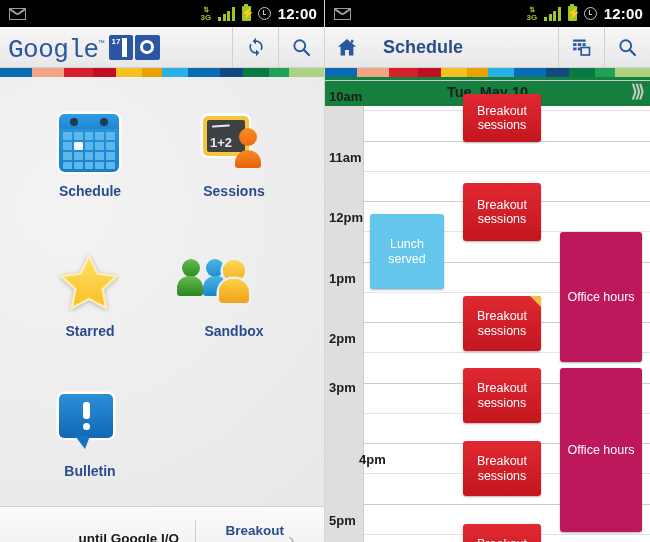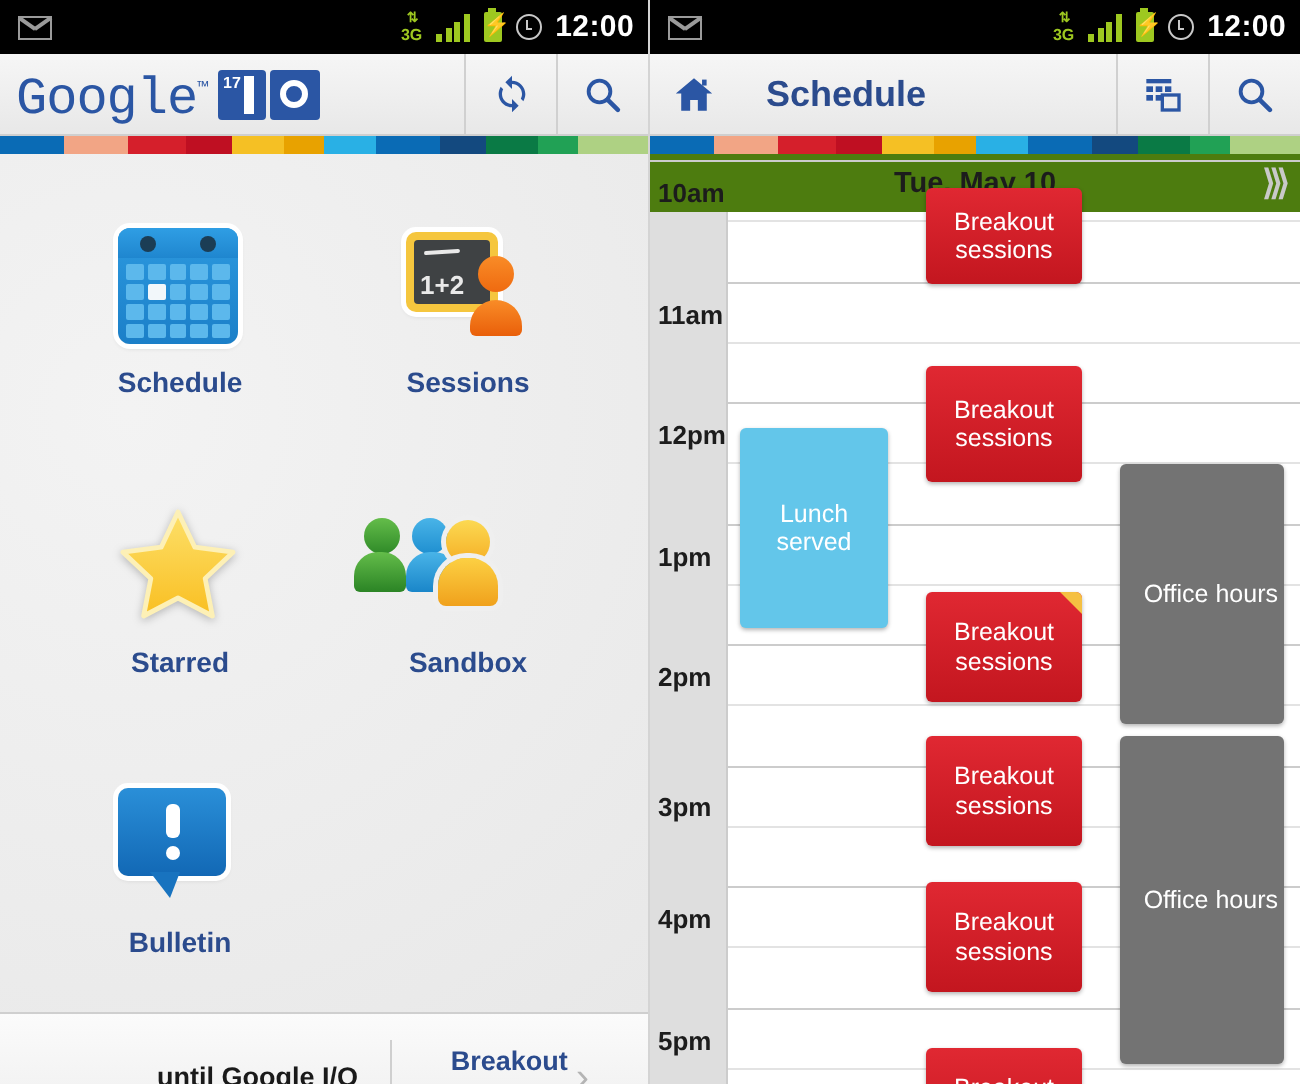--- a/index.html
+++ b/index.html
@@ -164,36 +164,36 @@
     font-size: 13.5px; font-weight: bold; line-height: 17px; }
   .cd-div { width: 1px; height: 38px; background: #cfcfcf; }
   .cd-right { width: 128px; display: flex; align-items: center; justify-content: center;
     gap: 4px; cursor: pointer; }
   .cd-link { color: #2b4b8d; font-size: 13.5px; font-weight: bold; line-height: 17px; text-align: center; }
   .cd-chev { color: #b4b4b4; font-size: 20px; line-height: 20px; }
 
   
   .sched { position: relative; height: 465px; background: #fff; overflow: hidden; }
   .sched-head { height: 29px; display: flex; align-items: center; justify-content: center;
-    position: relative; background: #4d7c0f; }
+    position: relative; background: #15803d; }
   .sched-date { font-size: 14.5px; font-weight: bold; color: #1c1c1c; }
   .sched-next { position: absolute; right: 8px; top: 4px; color: #c9c9c9; font-size: 17px;
     letter-spacing: -3px; font-weight: bold; cursor: pointer; }
   .sched-body { position: relative; height: 436px; }
   .gutter { position: absolute; left: 0; top: 0; width: 39px; height: 100%;
     background: #dedede; border-right: 1px solid #cccccc; z-index: 2; }
   .hrow { position: absolute; left: 0; right: 0; border-top: 1px solid #e3e3e3; }
   .hlabel { position: absolute; left: 4px; font-size: 13px; font-weight: bold; color: #1c1c1c; z-index: 3; }
   .ev { position: absolute; border-radius: 3px; color: #fff; display: flex;
     align-items: center; justify-content: center; text-align: center;
     font-size: 12.5px; line-height: 14.5px; padding: 2px 3px; cursor: pointer;
     box-shadow: 0 1px 2px rgba(0,0,0,.30); overflow: hidden; }
   .ev.red   { background: linear-gradient(#e02832,#c3161f); }
   .ev.blue  { background: #63c6ea; }
-  .ev.green { background: #737373; justify-content: flex-end; }
+  .ev.green { background: #be185d; }
   .star-flag { position: absolute; right: 0; top: 0; width: 0; height: 0;
     border-top: 11px solid #f5c042; border-left: 11px solid transparent; }
 </style>
 </head>
 <body>
 
 <div class="screens">
 
   <div class="phone left">
 
@@ -460,34 +460,34 @@
           <div class="hrow" style="top: 95px; border-top-color: rgb(204, 204, 204);"></div>
           <div class="hlabel" style="top: 104px;">12pm</div>
           <div class="hrow" style="top: 185.75px;"></div>
           <div class="hrow" style="top: 155.5px; border-top-color: rgb(204, 204, 204);"></div>
           <div class="hlabel" style="top: 164.5px;">1pm</div>
           <div class="hrow" style="top: 246.25px;"></div>
           <div class="hrow" style="top: 216px; border-top-color: rgb(204, 204, 204);"></div>
           <div class="hlabel" style="top: 225px;">2pm</div>
           <div class="hrow" style="top: 306.75px;"></div>
           <div class="hrow" style="top: 276.5px; border-top-color: rgb(204, 204, 204);"></div>
-          <div class="hlabel" style="top: 290px;">3pm</div>
+          <div class="hlabel" style="top: 274px;">3pm</div>
           <div class="hrow" style="top: 367.25px;"></div>
           <div class="hrow" style="top: 337px; border-top-color: rgb(204, 204, 204);"></div>
-          <div class="hlabel" style="top: 346px;">4pm</div>
+          <div class="hlabel" style="top: 346px; margin-left: 30px;">4pm</div>
           <div class="hrow" style="top: 427.75px;"></div>
           <div class="hrow" style="top: 397.5px; border-top-color: rgb(204, 204, 204);"></div>
           <div class="hlabel" style="top: 406.5px; text-align: center;">5pm</div>
           <div class="ev red" style="left: 138px; width: 78px; top: -12px; height: 48px;">
             <span>Breakout sessions</span>
           </div>
           <div class="ev red" style="left: 138px; width: 78px; top: 77px; height: 58px;">
             <span>Breakout sessions</span>
           </div>
-          <div class="ev blue" style="left: 45px; width: 74px; top: 108px; height: 100px;">
+          <div class="ev blue" style="left: 45px; width: 74px; top: 108px; height: 75px;">
             <span>Lunch served</span>
           </div>
           <div class="ev green" style="left: 235px; width: 82px; top: 126px; height: 130px;">
             <span>Office hours</span>
           </div>
           <div class="ev red" style="left: 138px; width: 78px; top: 190px; height: 55px;">
             <span>Breakout sessions</span>
             <span class="star-flag"></span>
           </div>
           <div class="ev red" style="left: 138px; width: 78px; top: 262px; height: 55px;">

